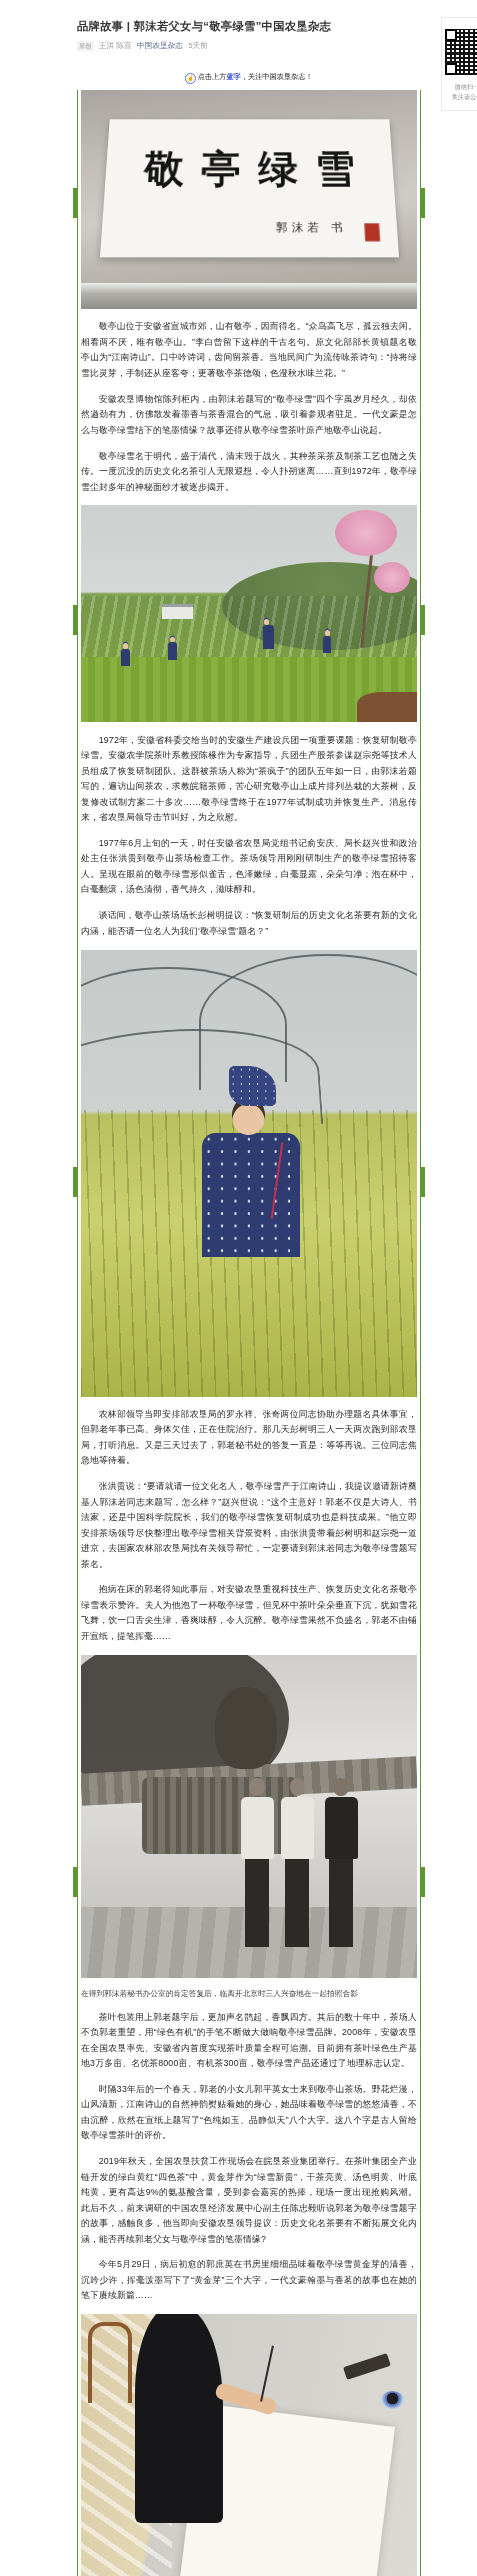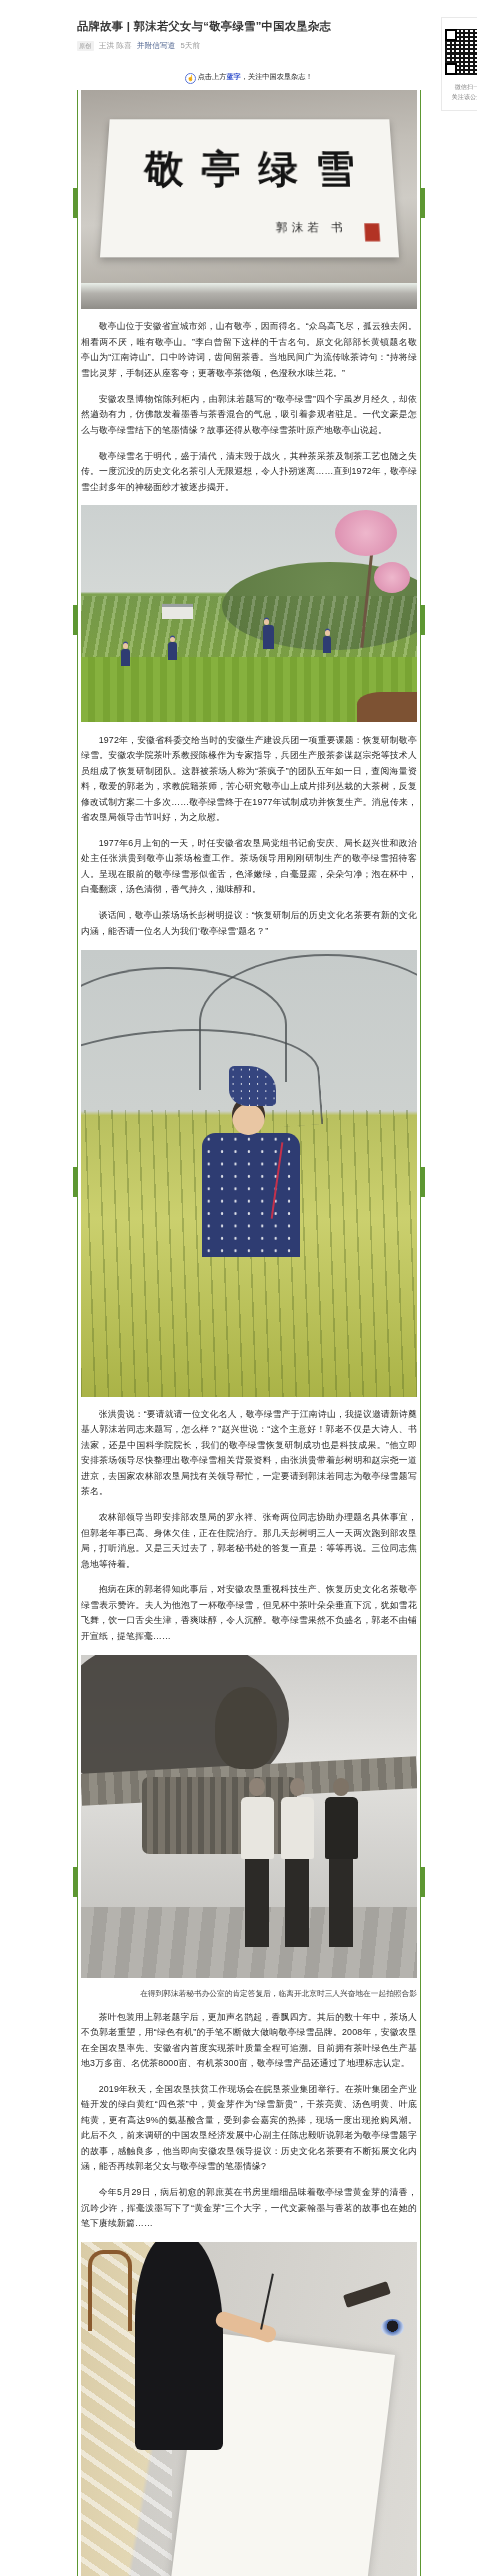--- a/index.html
+++ b/index.html
@@ -34,21 +34,21 @@
 
   
   .frame{position:relative;margin-top:4.1px;border-left:1px solid #5d9732;border-right:1px solid #5d9732;
          padding:0 3.1px;}
   .tab{position:absolute;width:3.6px;height:30px;background:#5d9732;}
   .tab.l{left:-4.6px;} .tab.r{right:-4.6px;}
 
   .frame p{font-size:8.8px;line-height:15.5px;letter-spacing:0.2px;text-align:justify;
            text-indent:2em;color:#1f1f1f;margin:10.3px 0;}
   .img{width:336px;margin:6.2px auto;position:relative;overflow:hidden;}
-  .caption{font-size:7.7px;color:#404040;text-align:right;margin:10.3px 0;line-height:11.3px;}
+  .caption{font-size:7.7px;color:#404040;text-align:left;margin:10.3px 0;line-height:11.3px;}
 
   
   .i1{height:219px;background:linear-gradient(175deg,#a9a49d 0%,#c2beb7 30%,#cfccc6 55%,#a19c93 100%);}
   .i1 .paper{position:absolute;left:7%;top:12%;width:86%;height:64%;background:#f6f5f1;
              transform:perspective(361px) rotateX(10deg);box-shadow:0 3.1px 7.2px rgba(0,0,0,.25);
              text-align:center;}
   .i1 .big{font-family:"DejaVu Serif",serif;font-weight:bold;font-size:40px;color:#141414;
            letter-spacing:17.5px;margin-top:25px;text-indent:17.5px;}
   .i1 .sig{position:absolute;right:17%;bottom:21.6px;font-family:"DejaVu Serif",serif;
            font-size:11.3px;color:#202020;letter-spacing:4.1px;}
@@ -132,21 +132,21 @@
   <div class="t">微信扫一扫</div>
   <div class="t">关注该公众号</div>
 </div>
 
 <div class="content">
 
   <h1 class="title">品牌故事 | 郭沫若父女与“敬亭绿雪”中国农垦杂志</h1>
   <div class="meta">
     <span class="badge">原创</span>
     <span>王洪 陈喜</span>
-    <span class="account">并附信写道</span>
+    <span class="account">中国农垦杂志</span>
     <span>5天前</span>
   </div>
 
   <div class="follow">
     <span class="ic">☝</span><span>点击上方</span><span class="blue">蓝字</span><span>，关注中国农垦杂志！</span>
   </div>
 
   <div class="frame">
     <div class="tab l" style="top:98px"></div>
     <div class="tab r" style="top:98px"></div>
@@ -178,37 +178,37 @@
       <div class="house"></div>
       <div class="trunk"></div>
       <div class="bloom b1"></div>
       <div class="bloom b2"></div>
       <div class="fig" style="left:12%;top:66%"></div>
       <div class="fig" style="left:26%;top:63%"></div>
       <div class="fig" style="left:54%;top:55%;width:11.3px;height:24px"></div>
       <div class="fig" style="left:72%;top:60%"></div>
     </div>
 
-    <p>1972年，安徽省科委交给当时的安徽生产建设兵团一项重要课题：恢复研制敬亭绿雪。安徽农学院茶叶系教授陈椽作为专家指导，兵团生产股茶参谋赵宗尧等技术人员组成了恢复研制团队。这群被茶场人称为“茶疯子”的团队五年如一日，查阅海量资料，敬爱的郭老为，求教皖籍茶师，苦心研究敬亭山上成片排列丛栽的大茶树，反复修改试制方案二十多次……敬亭绿雪终于在1977年试制成功并恢复生产。消息传来，省农垦局领导击节叫好，为之欣慰。</p>
+    <p>1972年，安徽省科委交给当时的安徽生产建设兵团一项重要课题：恢复研制敬亭绿雪。安徽农学院茶叶系教授陈椽作为专家指导，兵团生产股茶参谋赵宗尧等技术人员组成了恢复研制团队。这群被茶场人称为“茶疯子”的团队五年如一日，由郭沫若题写的，遍访山间茶农，求教皖籍茶师，苦心研究敬亭山上成片排列丛栽的大茶树，反复修改试制方案二十多次……敬亭绿雪终于在1977年试制成功并恢复生产。消息传来，省农垦局领导击节叫好，为之欣慰。</p>
     <p>1977年6月上旬的一天，时任安徽省农垦局党组书记俞安庆、局长赵兴世和政治处主任张洪贵到敬亭山茶场检查工作。茶场领导用刚刚研制生产的敬亭绿雪招待客人。呈现在眼前的敬亭绿雪形似雀舌，色泽嫩绿，白毫显露，朵朵匀净；泡在杯中，白毫翻滚，汤色清彻，香气持久，滋味醇和。</p>
     <p>谈话间，敬亭山茶场场长彭树明提议：“恢复研制后的历史文化名茶要有新的文化内涵，能否请一位名人为我们‘敬亭绿雪’题名？”</p>
 
     <div class="img i3">
       <div class="arc a1"></div>
       <div class="arc a2"></div>
       <div class="arc a3"></div>
       <div class="streaks"></div>
       <div class="body"></div>
       <div class="trim"></div>
       <div class="face"></div>
       <div class="scarf"></div>
     </div>
 
+    <p>农林部领导当即安排部农垦局的罗永祥、张奇两位同志协助办理题名具体事宜，但郭老年事已高、身体欠佳，正在住院治疗。那几天彭树明三人一天两次跑到部农垦局，打听消息。又是三天过去了，郭老秘书处的答复一直是：等等再说。三位同志焦急地等待着。</p>
     <p>张洪贵说：“要请就请一位文化名人，敬亭绿雪产于江南诗山，我提议邀请新诗奠基人郭沫若同志来题写，怎么样？”赵兴世说：“这个主意好！郭老不仅是大诗人、书法家，还是中国科学院院长，我们的敬亭绿雪恢复研制成功也是科技成果。”他立即安排茶场领导尽快整理出敬亭绿雪相关背景资料，由张洪贵带着彭树明和赵宗尧一道进京，去国家农林部农垦局找有关领导帮忙，一定要请到郭沫若同志为敬亭绿雪题写茶名。</p>
-    <p>农林部领导当即安排部农垦局的罗永祥、张奇两位同志协助办理题名具体事宜，但郭老年事已高、身体欠佳，正在住院治疗。那几天彭树明三人一天两次跑到部农垦局，打听消息。又是三天过去了，郭老秘书处的答复一直是：等等再说。三位同志焦急地等待着。</p>
     <p>抱病在床的郭老得知此事后，对安徽农垦重视科技生产、恢复历史文化名茶敬亭绿雪表示赞许。夫人为他泡了一杯敬亭绿雪，但见杯中茶叶朵朵垂直下沉，犹如雪花飞舞，饮一口舌尖生津，香爽味醇，令人沉醉。敬亭绿雪果然不负盛名，郭老不由铺开宣纸，提笔挥毫……</p>
 
     <div class="img i4">
       <div class="leaves"></div>
       <div class="roofline"></div>
       <div class="pedestal"></div>
       <div class="lion"></div>
       <div class="ground"></div>
       <div class="man m1">
         <div class="head"></div>
@@ -223,20 +223,21 @@
       <div class="man m3">
         <div class="head"></div>
           <div class="shirt dark"></div>
           <div class="pants"></div>
       </div>
     </div>
 
     <div class="caption">在得到郭沫若秘书办公室的肯定答复后，临离开北京时三人兴奋地在一起拍照合影</div>
 
     <p>茶叶包装用上郭老题字后，更加声名鹊起，香飘四方。其后的数十年中，茶场人不负郭老重望，用“绿色有机”的手笔不断做大做响敬亭绿雪品牌。2008年，安徽农垦在全国农垦率先、安徽省内首度实现茶叶质量全程可追溯。目前拥有茶叶绿色生产基地3万多亩、名优茶8000亩、有机茶300亩，敬亭绿雪产品还通过了地理标志认定。</p>
+    <p>时隔33年后的一个春天，郭老的小女儿郭平英女士来到敬亭山茶场。野花烂漫，山风清新，江南诗山的自然神韵熨贴着她的身心，她品味着敬亭绿雪的悠悠清香，不由沉醉，欣然在宣纸上题写了“色纯如玉、品静似天”八个大字。这八个字是古人留给敬亭绿雪茶叶的评价。</p>
     <p>2019年秋天，全国农垦扶贫工作现场会在皖垦茶业集团举行。在茶叶集团全产业链开发的绿白黄红“四色茶”中，黄金芽作为“绿雪新贵”，干茶亮黄、汤色明黄、叶底纯黄，更有高达9%的氨基酸含量，受到参会嘉宾的热捧，现场一度出现抢购风潮。此后不久，前来调研的中国农垦经济发展中心副主任陈忠毅听说郭老为敬亭绿雪题字的故事，感触良多，他当即向安徽农垦领导提议：历史文化名茶要有不断拓展文化内涵，能否再续郭老父女与敬亭绿雪的笔墨情缘?</p>
     <p>今年5月29日，病后初愈的郭庶英在书房里细细品味着敬亭绿雪黄金芽的清香，沉吟少许，挥毫泼墨写下了“黄金芽”三个大字，一代文豪翰墨与香茗的故事也在她的笔下赓续新篇……</p>
 
     <div class="img i5">
       <div class="marble"></div>
       <div class="chair"></div>
       <div class="paper"></div>
 
       <div class="person"></div>
       <div class="arm"></div>

